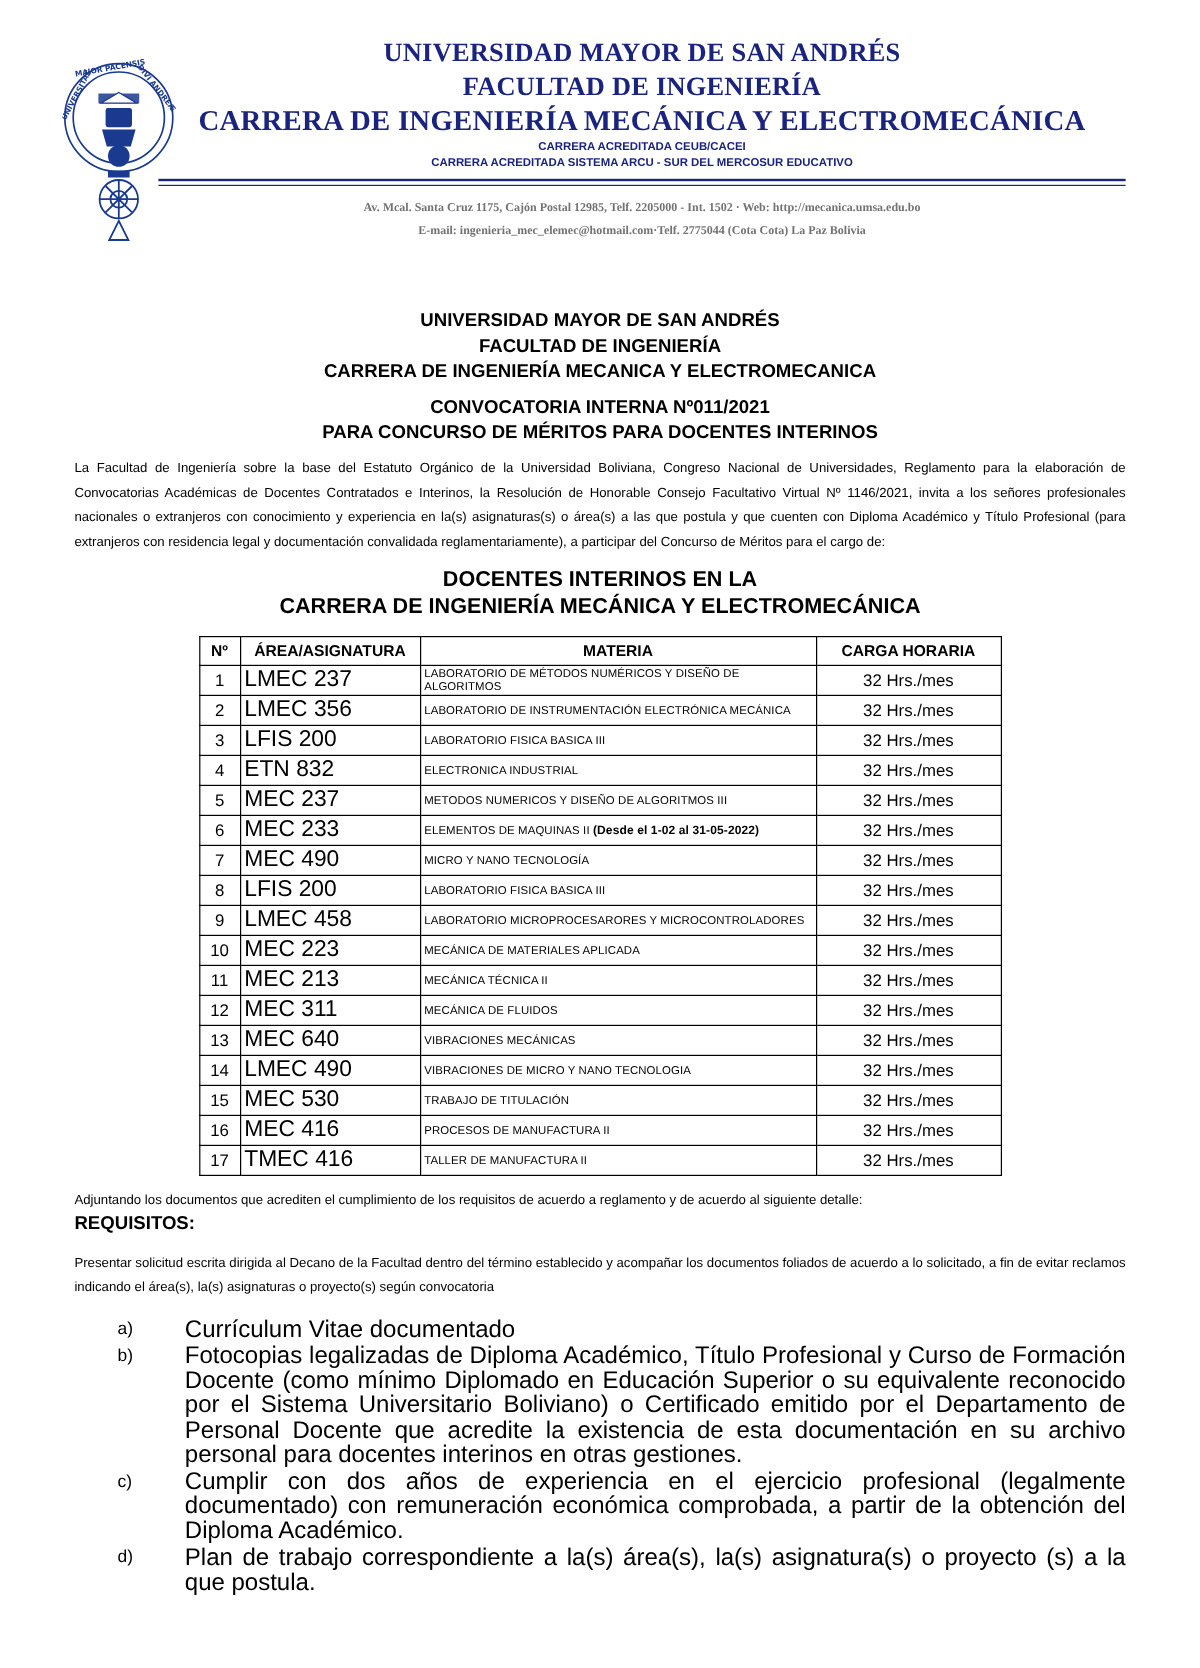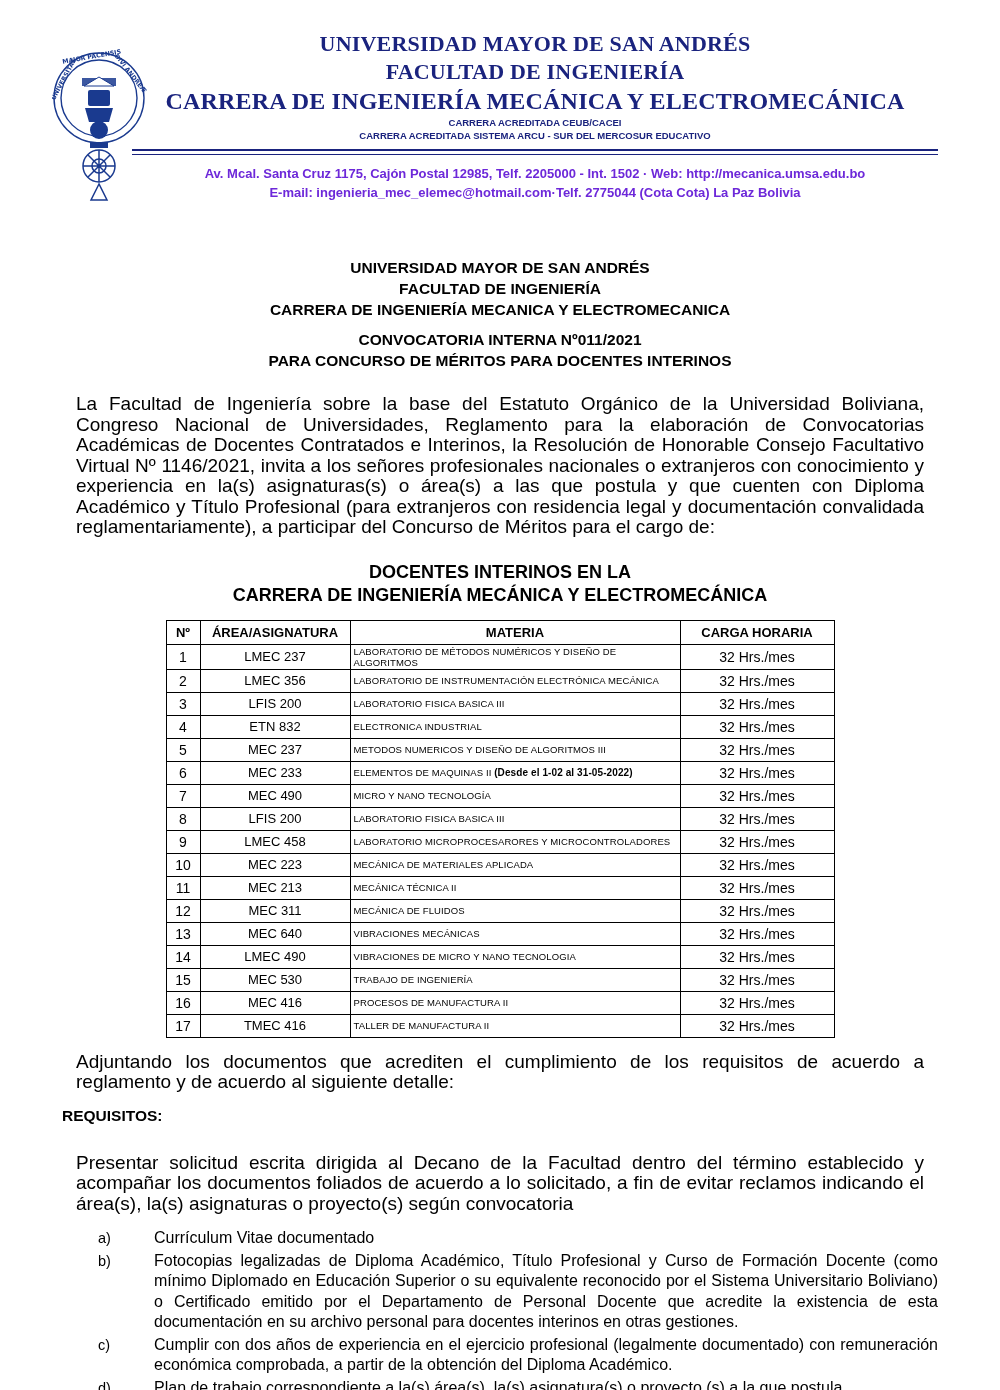--- a/index.html
+++ b/index.html
@@ -51,24 +51,24 @@
     font-size: 9.5px;
     line-height: 13px;
   }
   .rule-double {
     margin: 7px 0 9px 0;
     border-top: 2px solid #1a237e;
     border-bottom: 1px solid #1a237e;
     height: 3px;
   }
   .lh-addr1, .lh-addr2 {
-    font-family: Liberation Sans, sans-serif;
-    font-weight: bold;
-    color: #6d28d9;
-    font-size: 13px;
+    font-family: Liberation Serif, serif;
+    font-weight: bold;
+    color: #737373;
+    font-size: 10px;
     line-height: 19px;
   }
 
   
   .doc-body {
     margin-top: 55px;
   }
   .ctr-bold {
     text-align: center;
     font-weight: bold;
@@ -77,23 +77,23 @@
   }
   .ctr-bold.big {
     font-size: 18px;
     line-height: 23px;
   }
   .gap-sm { height: 9px; }
   .gap-md { height: 14px; }
 
   p.just {
     text-align: justify;
-    font-size: 19px;
+    font-size: 11px;
     line-height: 20.5px;
-    margin: 14px;
+    margin: 0;
   }
   .section-title {
     font-weight: bold;
     font-size: 15.5px;
     margin: 0;
   }
 
   
   .table-wrap {
     display: flex;
@@ -120,22 +120,21 @@
   .col-area   { width: 150px; }
   .col-mat    { width: 330px; }
   .col-carga  { width: 154px; }
 
   td.c-n {
     text-align: center;
     font-size: 14px;
     height: 20px;
   }
   td.c-area {
-    text-align: center;
-    font-size: 13px;
+    font-size: 19px;
     margin-top: 32px;
   }
   td.c-mat {
     font-size: 9.5px;
     letter-spacing: 0.1px;
   }
   td.c-mat b { font-size: 10px; }
   td.c-carga {
     text-align: center;
     font-size: 14px;
@@ -153,21 +152,21 @@
     width: 92px;
     flex: 0 0 92px;
     padding-left: 36px;
     box-sizing: border-box;
     font-size: 14.5px;
     line-height: 20.5px;
   }
   .req-text {
     flex: 1;
     text-align: justify;
-    font-size: 16px;
+    font-size: 20px;
     line-height: 20.5px;
   }
 </style>
 </head>
 <body>
 
 <div class="page">
 
   <div class="letterhead">
 
@@ -326,21 +325,21 @@
             </tr>
             <tr>
               <td class="c-n">14</td>
               <td class="c-area">LMEC 490</td>
               <td class="c-mat">VIBRACIONES DE MICRO Y NANO TECNOLOGIA</td>
               <td class="c-carga">32 Hrs./mes</td>
             </tr>
             <tr>
               <td class="c-n">15</td>
               <td class="c-area">MEC 530</td>
-              <td class="c-mat">TRABAJO DE INGENIERÍA</td>
+              <td class="c-mat">TRABAJO DE TITULACIÓN</td>
               <td class="c-carga">32 Hrs./mes</td>
             </tr>
             <tr>
               <td class="c-n">16</td>
               <td class="c-area">MEC 416</td>
               <td class="c-mat">PROCESOS DE MANUFACTURA II</td>
               <td class="c-carga">32 Hrs./mes</td>
             </tr>
             <tr>
               <td class="c-n">17</td>

